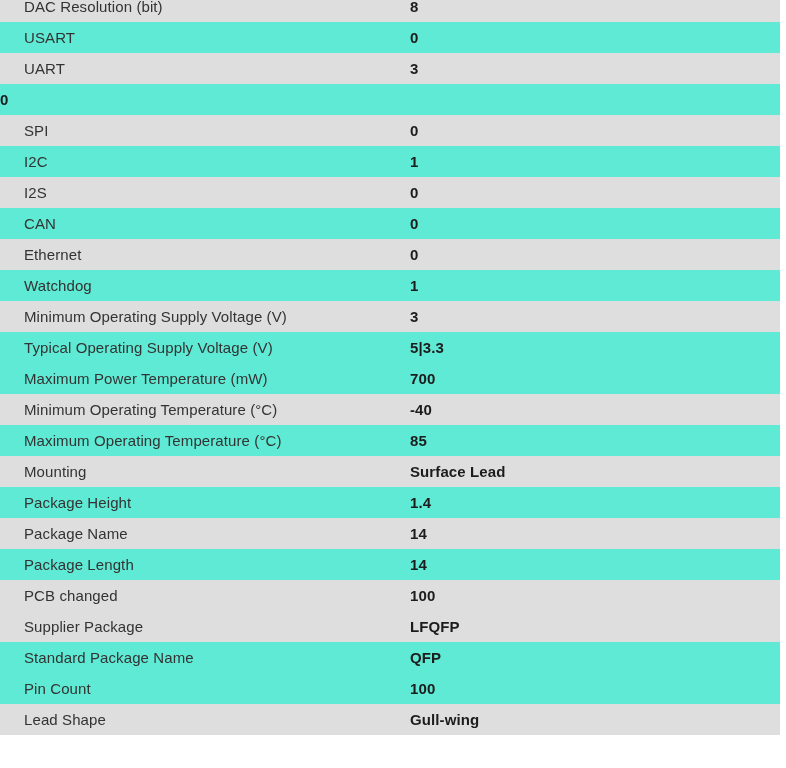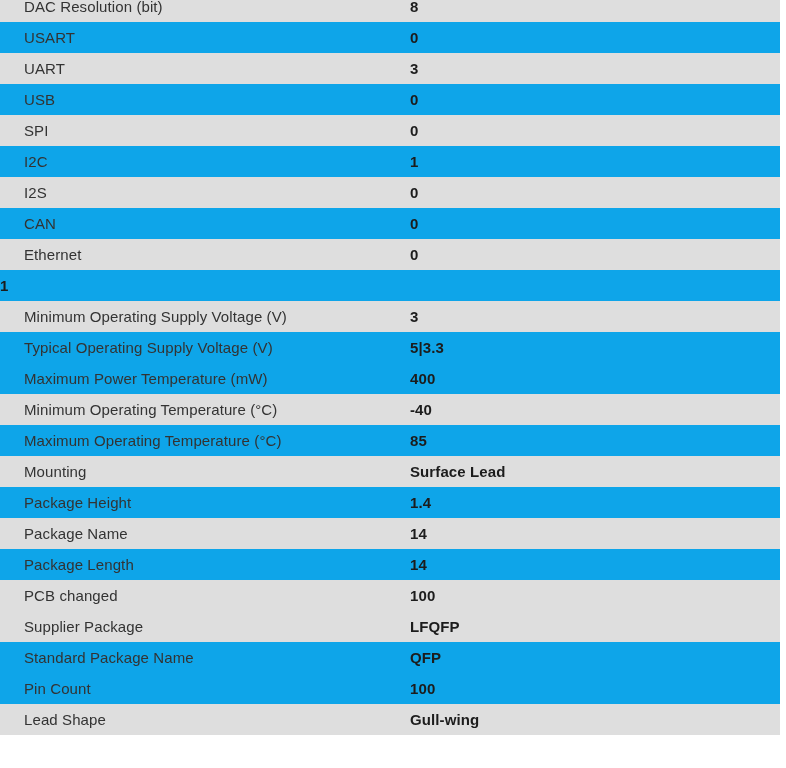--- a/index.html
+++ b/index.html
@@ -18,21 +18,21 @@
   .spec-table {
     position: absolute;
     top: -9px;   
     left: 0;
     width: 780px;
   }
   .row {
     height: 31px;
     display: flex;
     align-items: center;
-    background: #0ea5e9;
+    background: #5eead4;
   }
   .row.alt {
     background: #dedede;
   }
   .label {
     flex: 0 0 386px;
     padding-left: 24px;
     font-size: 15px;
     color: #333333;
     letter-spacing: 0.1px;
@@ -58,21 +58,20 @@
       </div>
       <div class="row">
         <div class="label">USART</div>
         <div class="value">0</div>
       </div>
       <div class="row alt">
         <div class="label">UART</div>
         <div class="value">3</div>
       </div>
       <div class="row">
-        <div class="label">USB</div>
         <div class="value">0</div>
       </div>
       <div class="row alt">
         <div class="label">SPI</div>
         <div class="value">0</div>
       </div>
       <div class="row">
         <div class="label">I2C</div>
         <div class="value">1</div>
       </div>
@@ -82,33 +81,34 @@
       </div>
       <div class="row">
         <div class="label">CAN</div>
         <div class="value">0</div>
       </div>
       <div class="row alt">
         <div class="label">Ethernet</div>
         <div class="value">0</div>
       </div>
       <div class="row">
+        <div class="label">Watchdog</div>
         <div class="value">1</div>
       </div>
       <div class="row alt">
         <div class="label">Minimum Operating Supply Voltage (V)</div>
         <div class="value">3</div>
       </div>
       <div class="row">
         <div class="label">Typical Operating Supply Voltage (V)</div>
         <div class="value">5|3.3</div>
       </div>
       <div class="row">
         <div class="label">Maximum Power Temperature (mW)</div>
-        <div class="value">400</div>
+        <div class="value">700</div>
       </div>
       <div class="row alt">
         <div class="label">Minimum Operating Temperature (°C)</div>
         <div class="value">-40</div>
       </div>
       <div class="row">
         <div class="label">Maximum Operating Temperature (°C)</div>
         <div class="value">85</div>
       </div>
       <div class="row alt">

